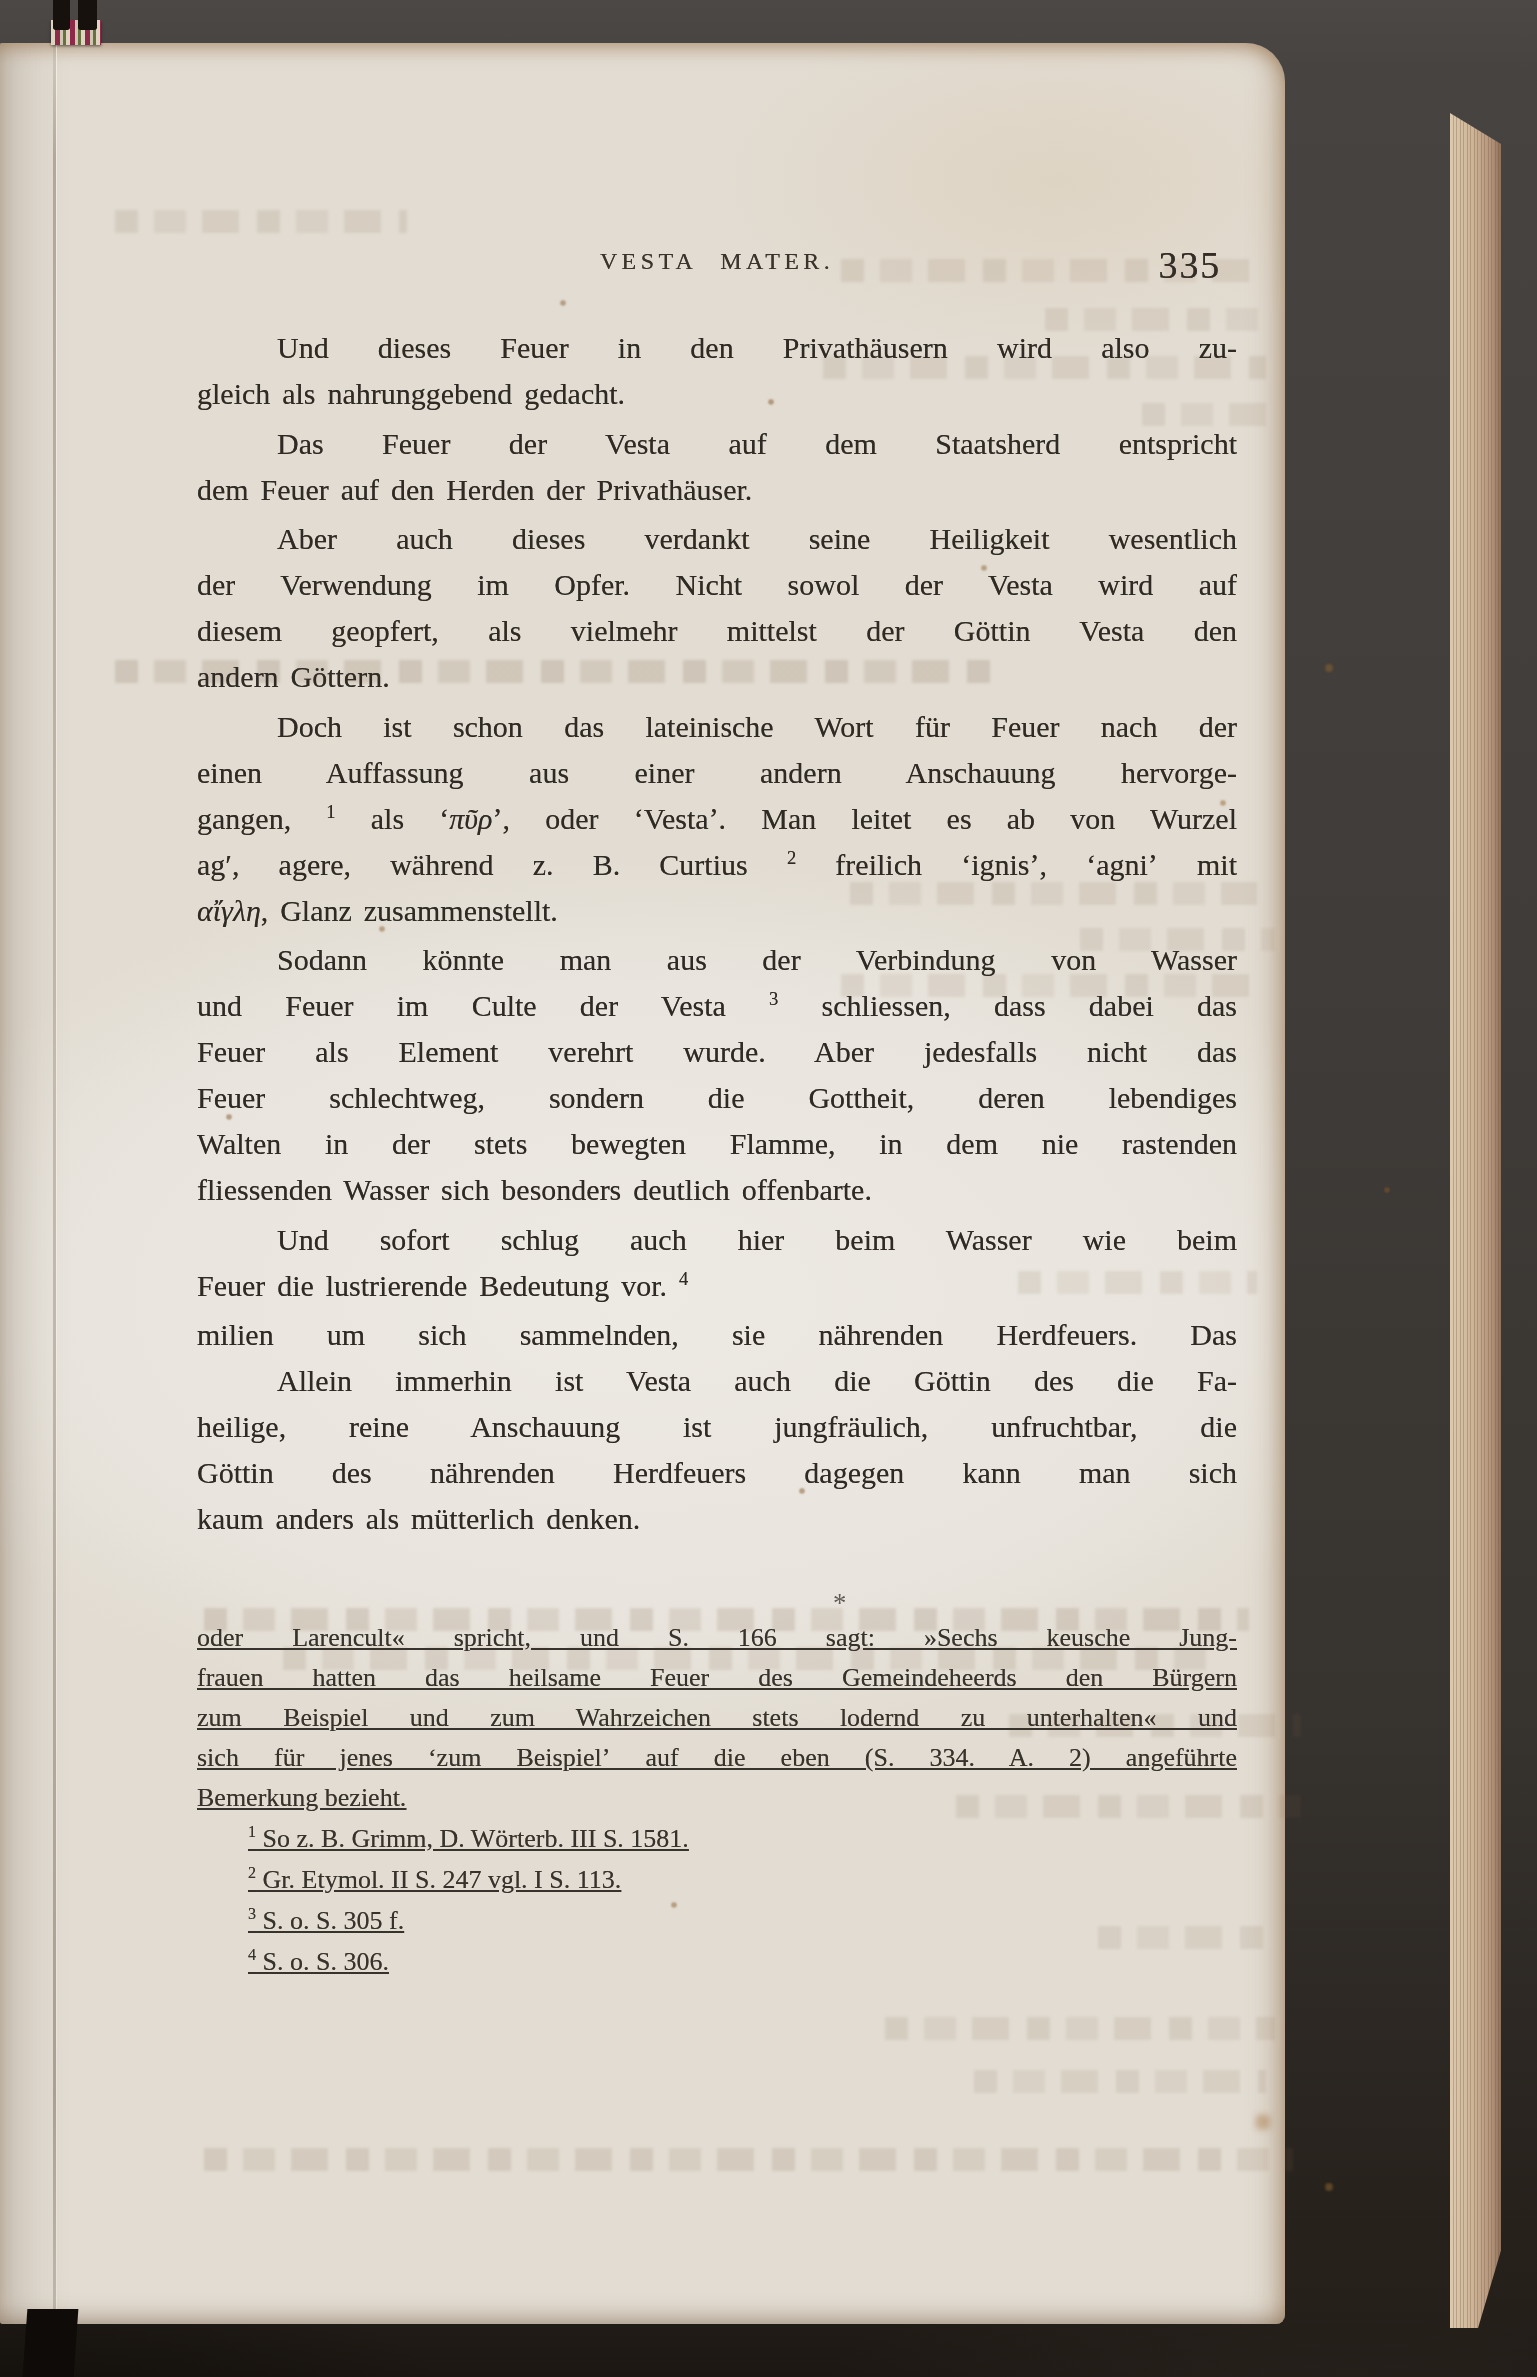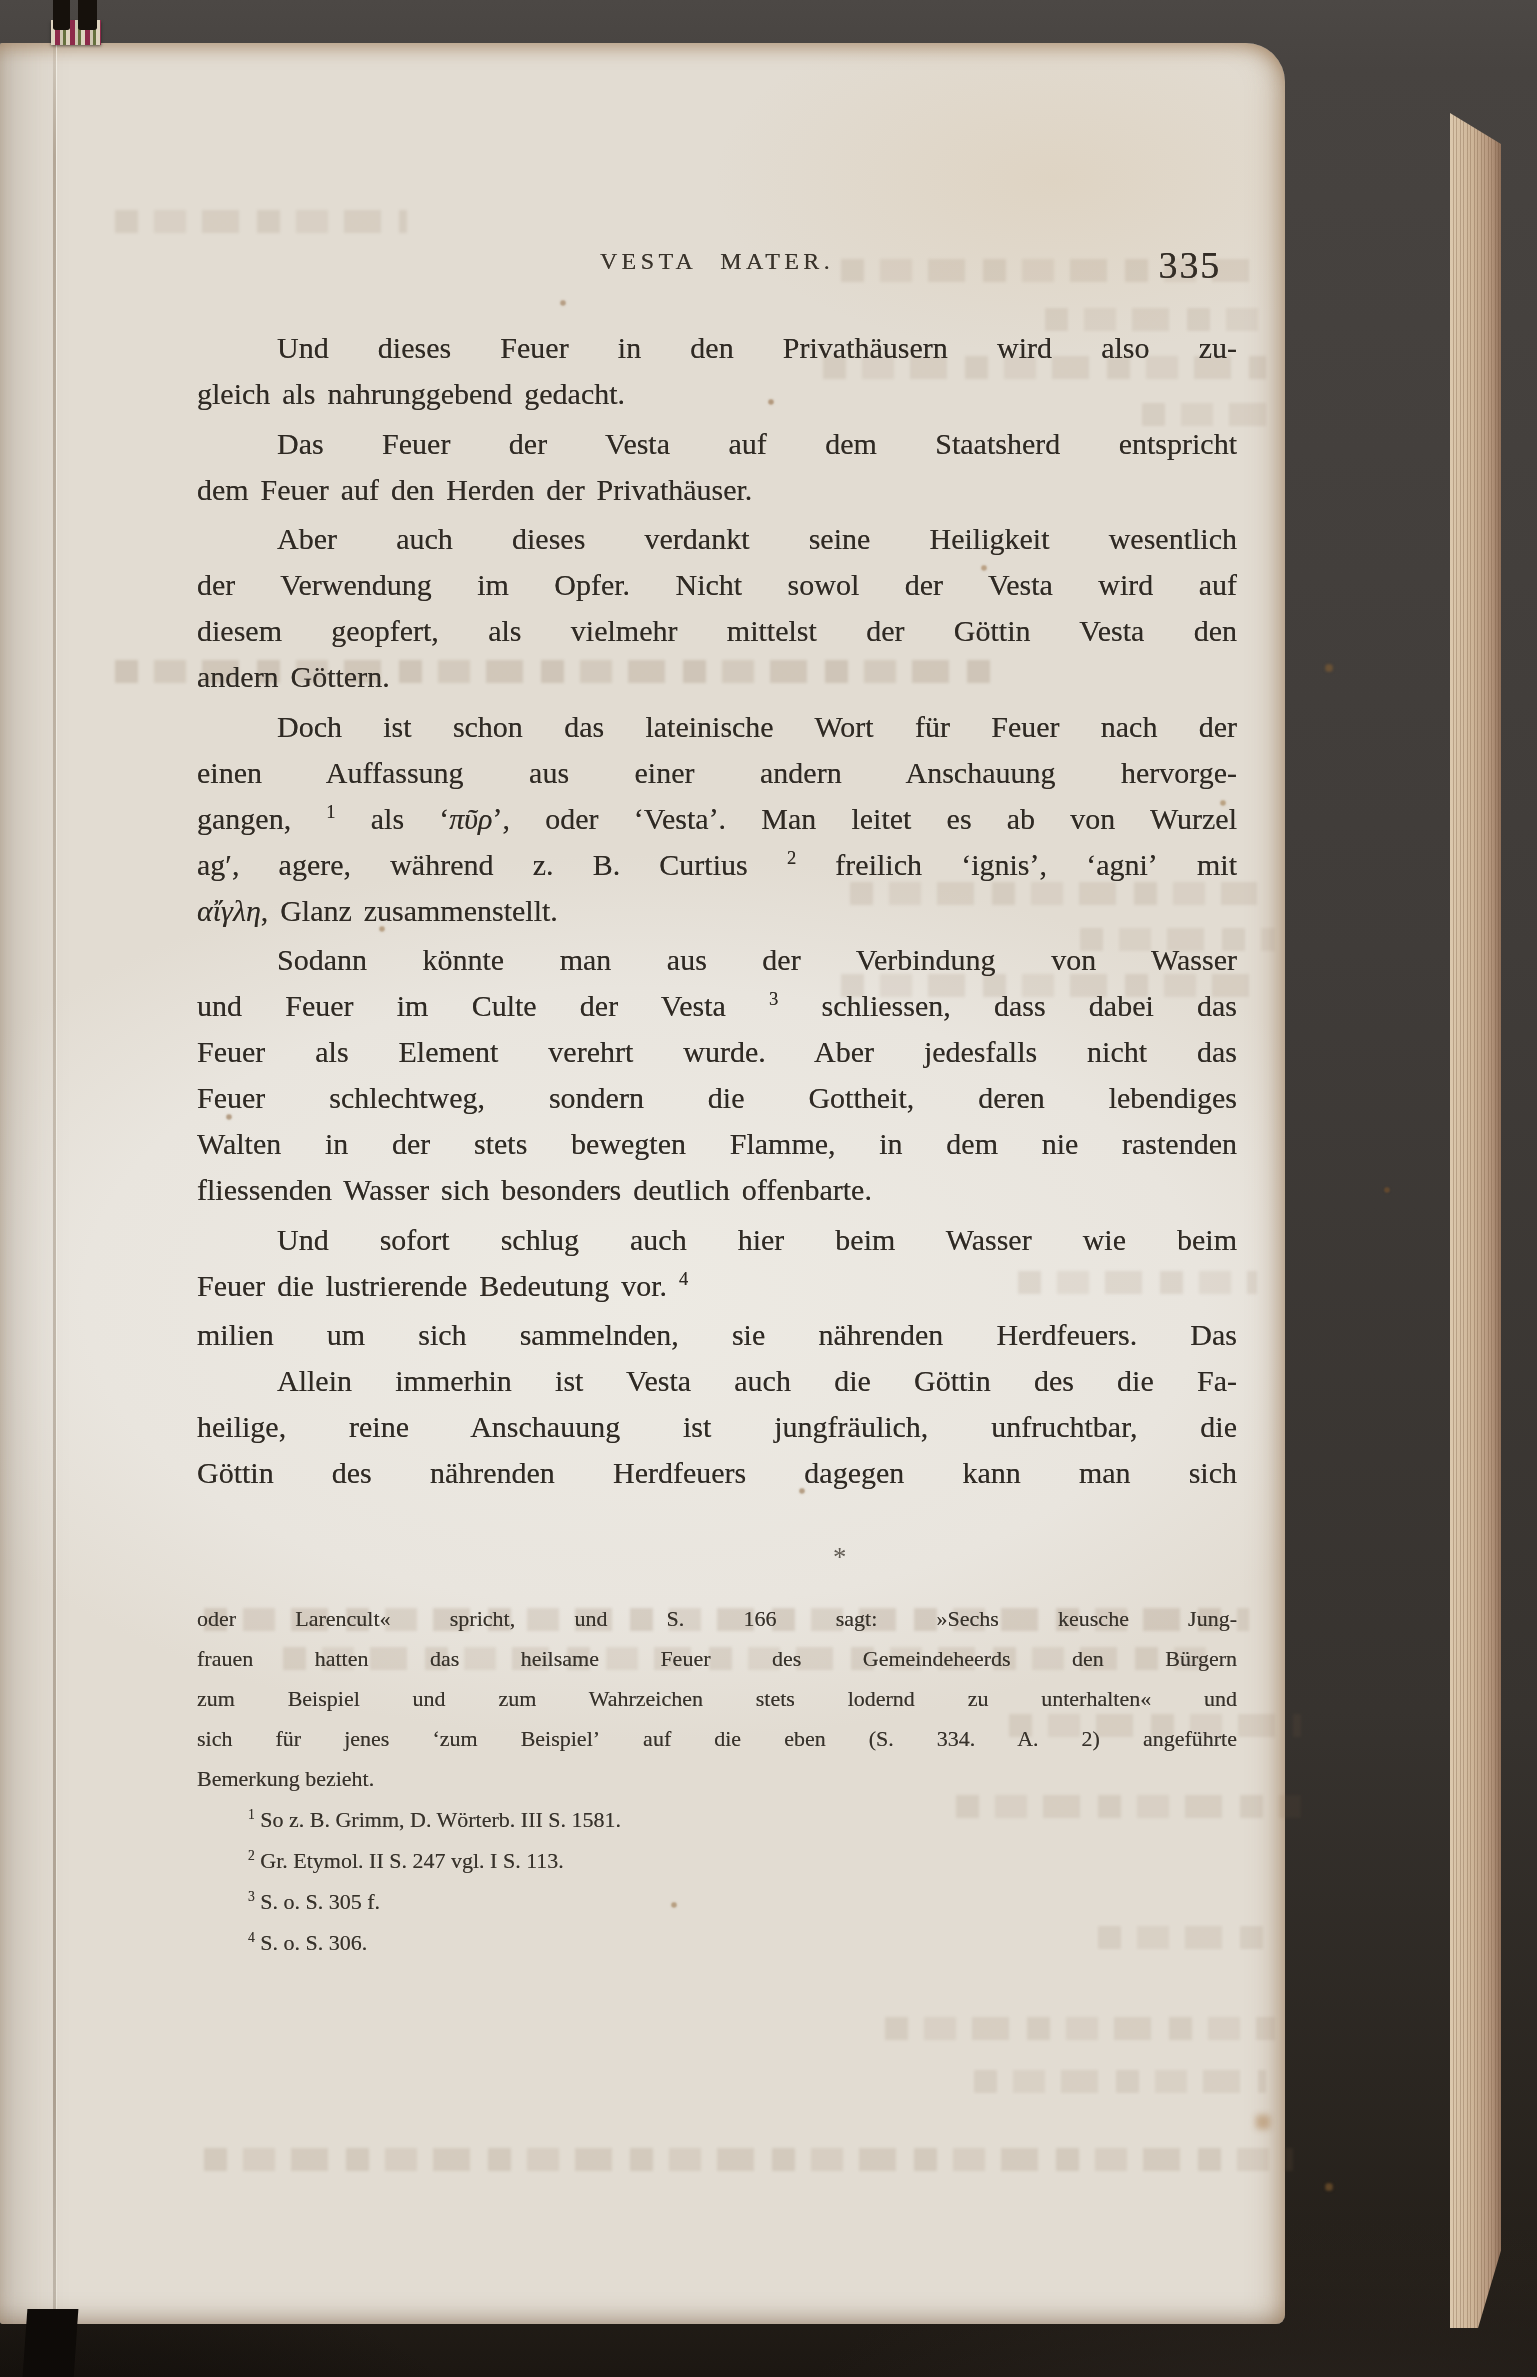--- a/index.html
+++ b/index.html
@@ -79,22 +79,22 @@
   .main-text{margin-top:42px;font-size:30px;line-height:46px;word-spacing:4.4px;
     text-shadow:0 0 0.5px rgba(47,42,36,.65);}
   .para{margin:0 0 3.5px 0;}
   .line{text-align:justify;text-align-last:justify;}
   .line.last{text-align-last:left;}
   .line.first{text-indent:80px;}
   .sep{
     margin-top:46px;padding-left:636px;font-size:26.6px;line-height:30px;
     color:#4a443c;opacity:.85;
   }
-  .footnotes{margin-top:27px;font-size:22px;line-height:40px;color:#37322b;
-    text-shadow:0 0 0.4px rgba(55,50,43,.6);}
+  .footnotes{margin-top:0;font-size:26px;line-height:40px;color:#37322b;
+    text-shadow:0 0 0.4px rgba(55,50,43,.6);text-decoration:underline;}
   .fn-line{text-align:justify;text-align-last:justify;}
   .fn-line.last{text-align-last:left;}
   .fn-item{line-height:41px;padding-left:51px;text-align:left;}
   sup{font-size:.62em;vertical-align:super;line-height:0;}
   i{}
 </style>
 </head>
 <body>
 
 <div class="page-stack"></div>
@@ -163,20 +163,21 @@
         </div>
         <div class="para">
           <div class="line first">Und sofort schlug auch hier beim Wasser wie beim</div>
           <div class="line last">Feuer die lustrierende Bedeutung vor. <sup>4</sup></div>
         </div>
         <div class="para">
           <div class="line">milien um sich sammelnden, sie nährenden Herdfeuers.  Das</div>
           <div class="line first">Allein immerhin ist Vesta auch die Göttin des die Fa-</div>
           <div class="line">heilige, reine Anschauung ist jungfräulich, unfruchtbar, die</div>
           <div class="line">Göttin des nährenden Herdfeuers dagegen kann man sich</div>
+          <div class="line last">kaum anders als mütterlich denken.</div>
         </div>
       </div>
 
     <div class="sep">*</div>
 
     <div class="footnotes" id="footnotes">
         <div class="fn-line">oder Larencult« spricht, und S. 166 sagt: »Sechs keusche Jung-</div>
         <div class="fn-line">frauen hatten das heilsame Feuer des Gemeindeheerds den Bürgern</div>
         <div class="fn-line">zum Beispiel und zum Wahrzeichen stets lodernd zu unterhalten« und</div>
         <div class="fn-line">sich für jenes ʻzum Beispielʼ auf die eben (S. 334. A. 2) angeführte</div>

